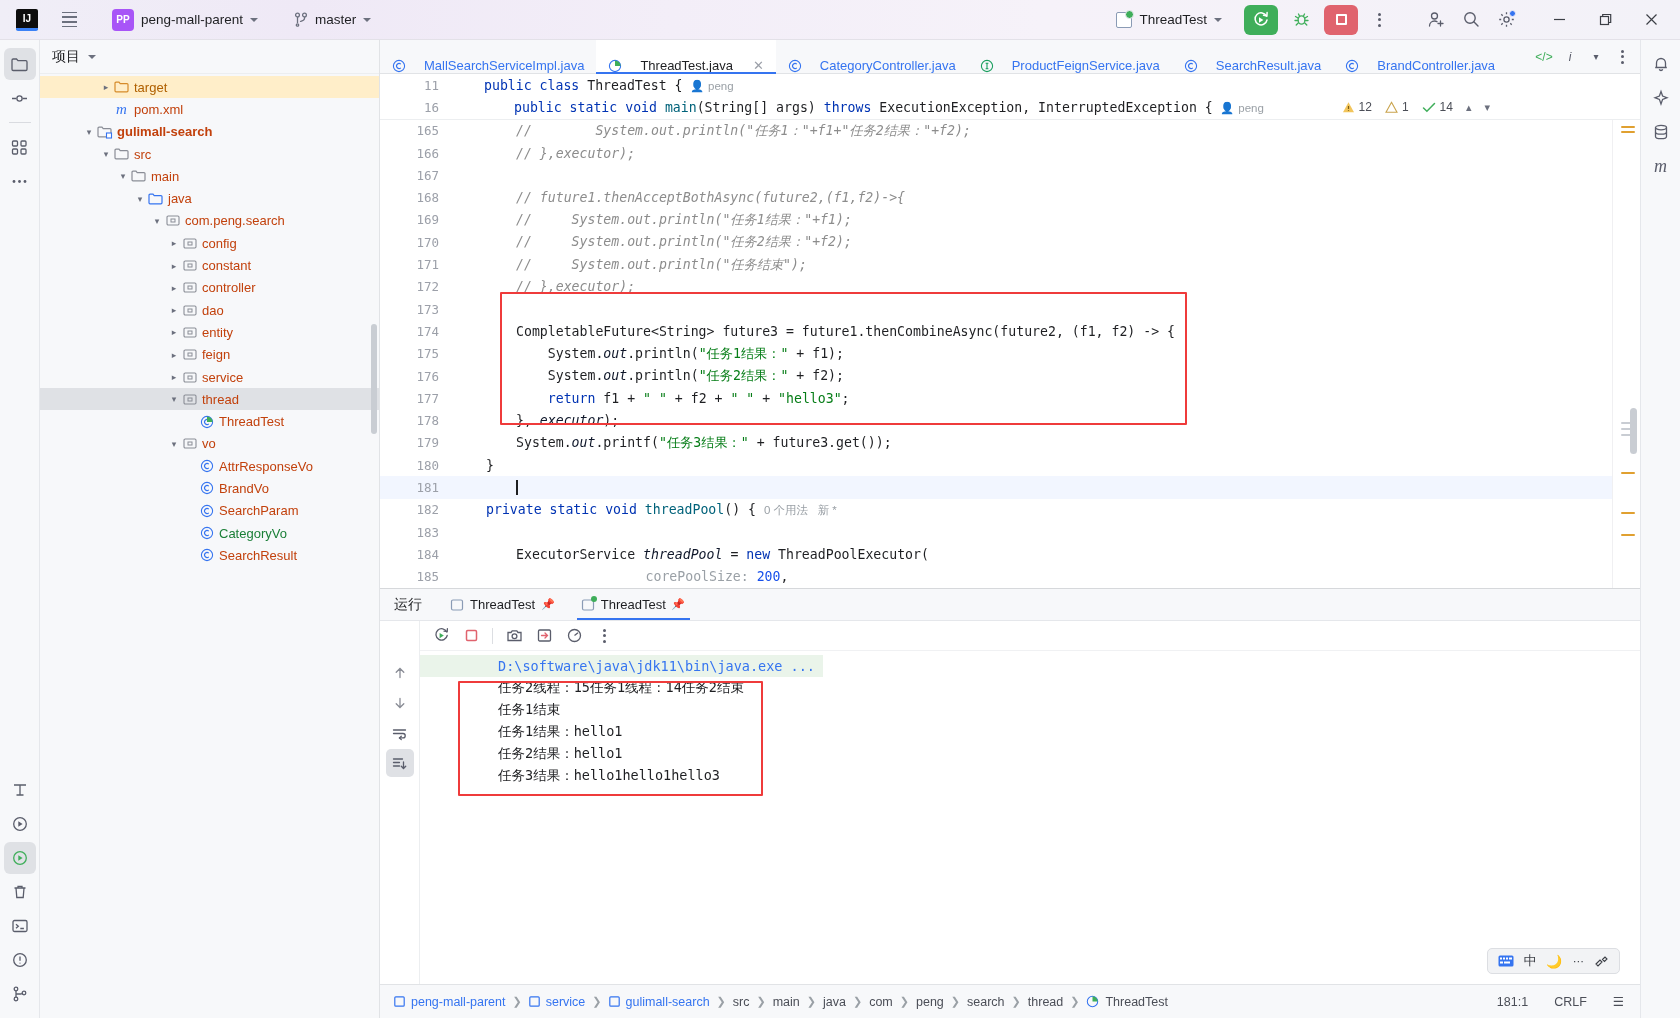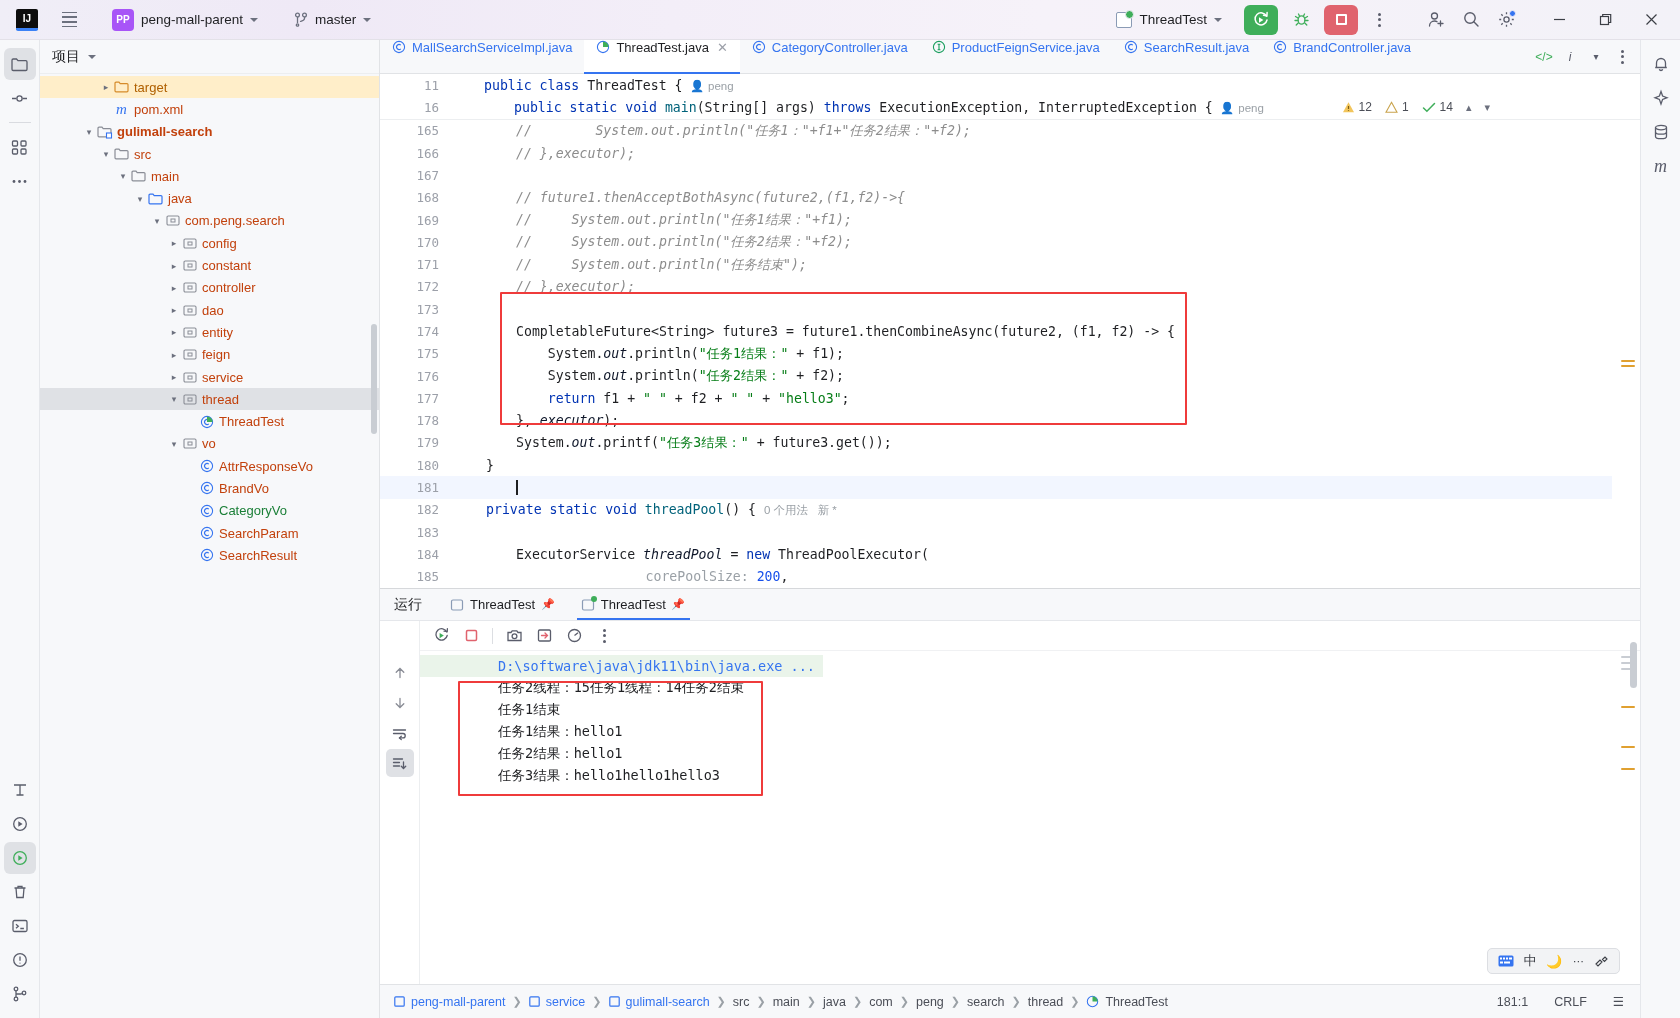--- a/index.html
+++ b/index.html
@@ -84,38 +84,38 @@
   .lbl.b { font-weight: bold; }
   .lbl.green { color: #1a7f37; }
   .lbl.orange { color: #b06000; }
   .tree-scroll { position:absolute; right: 2px; top: 250px; width: 6px; height: 110px; background: #c9cdd3; border-radius: 3px; }
 
   
   .rightcol { flex:1; display:flex; flex-direction:column; min-width:0; min-height:0; }
 
   
   .etabs { height: 34px; flex:0 0 34px; display:flex; align-items:stretch; background:#f7f8fa; border-bottom:1px solid #e1e3e6; }
-  .etab { display:flex; align-items:flex-start; gap:6px; padding: 0 12px; font-size:13px; cursor:pointer; color:#3574f0; position:relative; }
+  .etab { display:flex; align-items:flex-end; gap:18px; padding: 0 12px; font-size:13px; cursor:pointer; color:#3574f0; position:relative; }
   .etab .nm { color:#3574f0; }
   .etab.active { background:#fff; }
   .etab.active .nm { color:#1e1f22; }
   .etab.active:after { content:""; position:absolute; left:0; right:0; bottom:-1px; height:2.5px; background:#3574f0; }
   .etab .x { color:#9b9fa8; font-size:13px; margin-left:2px; }
   .etabs-right { margin-left:auto; display:flex; align-items:center; gap:2px; padding-right:6px; color:#5a5d6b;}
   .etabs-right .ei { width:24px; height:24px; display:flex; align-items:center; justify-content:center; border-radius:4px; cursor:pointer;}
 
   
   .sticky { background:#fff; border-bottom:1px solid #eceef0; }
   .cl { display:flex; align-items:center; height:22.3px; font-family:"DejaVu Sans Mono","Liberation Mono",monospace; font-size:13.2px; white-space:pre; }
   .gut { width: 72px; flex:0 0 72px; text-align:right; padding-right:13px; color:#9ca0a9; font-size:12.5px; font-family:"DejaVu Sans Mono",monospace; }
   .code { flex:1; min-width:0; overflow:hidden; }
   .hint { color:#9aa0a6; font-size:11.5px; font-family:"Liberation Sans",sans-serif;}
 
   
-  .edwrap { flex:1; display:flex; min-height:0; position:relative; background:#fff;align-items:center; }
+  .edwrap { flex:1; display:flex; min-height:0; position:relative; background:#fff; }
   .editor { flex:1; min-width:0; position:relative; overflow:hidden; background:#fff; }
   .ed-marks { width: 28px; flex:0 0 28px; background:#fff; position:relative; border-left:1px solid #f0f0f2; }
   .mk { position:absolute; right:5px; width:14px; height:2px; border-radius:1px; }
   .ed-scroll { position:absolute; right:3px; width:7px; background:#c9cdd3; border-radius:4px; }
 
   
   .kw { color:#0033b3; }
   .str { color:#067d17; }
   .num { color:#1750eb; }
   .cmt { color:#8c8c8c; font-style: italic; }
@@ -587,32 +587,32 @@
           </div>
           <div class="row">
             <span style="width:144px;flex:0 0 144px"></span>
             <span class="arrow"></span>
             <span class="ic">
               <svg width="14" height="14" viewBox="0 0 14 14">
                 <circle cx="7" cy="7" r="5.6" fill="none" stroke="#3574f0" stroke-width="1.1"></circle>
                 <path d="M8.8 5.2a2.5 2.5 0 1 0 0 3.6" fill="none" stroke="#3574f0" stroke-width="1.1"></path>
               </svg>
             </span>
-            <span class="lbl green">CategoryVo</span>
+            <span class="lbl">SearchParam</span>
           </div>
           <div class="row">
             <span style="width:144px;flex:0 0 144px"></span>
             <span class="arrow"></span>
             <span class="ic">
               <svg width="14" height="14" viewBox="0 0 14 14">
                 <circle cx="7" cy="7" r="5.6" fill="none" stroke="#3574f0" stroke-width="1.1"></circle>
                 <path d="M8.8 5.2a2.5 2.5 0 1 0 0 3.6" fill="none" stroke="#3574f0" stroke-width="1.1"></path>
               </svg>
             </span>
-            <span class="lbl">SearchParam</span>
+            <span class="lbl green">CategoryVo</span>
           </div>
           <div class="row">
             <span style="width:144px;flex:0 0 144px"></span>
             <span class="arrow"></span>
             <span class="ic">
               <svg width="14" height="14" viewBox="0 0 14 14">
                 <circle cx="7" cy="7" r="5.6" fill="none" stroke="#3574f0" stroke-width="1.1"></circle>
                 <path d="M8.8 5.2a2.5 2.5 0 1 0 0 3.6" fill="none" stroke="#3574f0" stroke-width="1.1"></path>
               </svg>
             </span>

